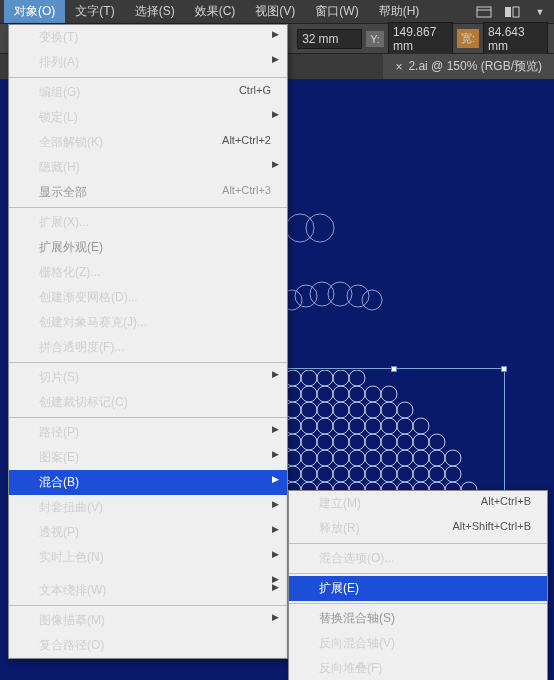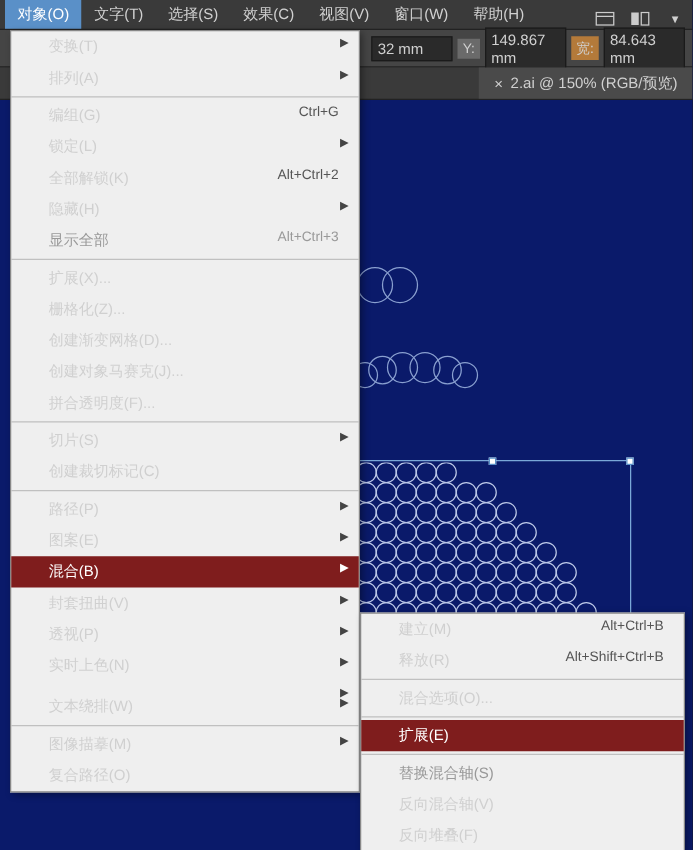--- a/index.html
+++ b/index.html
@@ -1,34 +1,34 @@
 <!DOCTYPE html>
 <html><head>
 <meta charset="utf-8">
 <style>
 *{margin:0;padding:0;box-sizing:border-box;font-family:"Microsoft YaHei","SimSun",sans-serif;font-size:12px;color:#d0d0d0}
 body{background:#1a1a1a;width:554px;height:680px;overflow:hidden;position:relative}
-.menubar{height:24px;background:#3a3a3a;display:flex;align-items:flex-end;padding:0 4px;border-bottom:1px solid #222}
+.menubar{height:24px;background:#3a3a3a;display:flex;align-items:center;padding:0 4px;border-bottom:1px solid #222}
 .menu-item{padding:3px 10px;cursor:pointer}
 .menu-item.active{background:#5a90c8;color:#fff}
 .menubar-right{margin-left:auto;display:flex;gap:8px;align-items:center}
 .menubar-icon{width:20px;height:16px;display:flex;align-items:center;justify-content:center}
 .toolbar{height:30px;background:#454545;display:flex;align-items:center;padding:0 6px;gap:4px;border-bottom:1px solid #222}
 .field-label{background:#6a6a6a;padding:2px 4px;font-size:11px}
 .field-label.orange{background:#b47a3a}
 .num-input{background:#2a2a2a;border:1px solid #1a1a1a;padding:2px 4px;width:65px;font-size:11px}
 .tabs{height:26px;background:#3a3a3a;display:flex;align-items:flex-end;border-bottom:1px solid #222}
 .tab{padding:4px 12px;background:#4a4a4a;font-size:11px;display:flex;align-items:center;gap:6px}
 .canvas{position:absolute;left:0;top:80px;right:0;bottom:0;background:#0a1a6a}
 .dropdown{position:absolute;left:8px;top:24px;width:280px;background:#efefef;border:1px solid #888;box-shadow:2px 2px 6px rgba(0,0,0,.4);z-index:10}
 .dropdown-item{display:flex;align-items:flex-start;padding:4px 16px 4px 30px;color:#222;position:relative}
 .dropdown-item .lbl{flex:1}
 .dropdown-item .scut{color:#555;font-size:11px}
 .dropdown-item .arrow{position:absolute;right:8px;color:#444;font-size:9px}
-.dropdown-item.hover{background:#7f1d1d}
+.dropdown-item.hover{background:#1d4ed8}
 .dropdown-item.hover .lbl,.dropdown-item.hover .arrow{color:#fff}
 .dropdown-item.disabled .lbl,.dropdown-item.disabled .scut{color:#999}
 .sep{height:1px;background:#c0c0c0;margin:2px 0}
 .submenu{position:absolute;left:288px;top:490px;width:260px;background:#efefef;border:1px solid #888;box-shadow:2px 2px 6px rgba(0,0,0,.4);z-index:11}
 .selbox{position:absolute;left:283px;top:288px;width:222px;height:190px;border:1px solid #7aa8d8}
 .handle{position:absolute;width:6px;height:6px;background:#fff;border:1px solid #5a90c8}
 </style>
 </head>
 <body>
 
@@ -252,20 +252,23 @@
       <span class="arrow">▶</span>
     </div>
   <div class="dropdown-item disabled">
       <span class="lbl">显示全部</span>
       <span class="scut">Alt+Ctrl+3</span>
     </div>
   <div class="sep"></div>
   <div class="dropdown-item">
       <span class="lbl">扩展(X)...</span>
     </div>
+  <div class="dropdown-item disabled">
+      <span class="lbl">扩展外观(E)</span>
+    </div>
   <div class="dropdown-item">
       <span class="lbl">栅格化(Z)...</span>
     </div>
   <div class="dropdown-item">
       <span class="lbl">创建渐变网格(D)...</span>
     </div>
   <div class="dropdown-item">
       <span class="lbl">创建对象马赛克(J)...</span>
     </div>
   <div class="dropdown-item">

